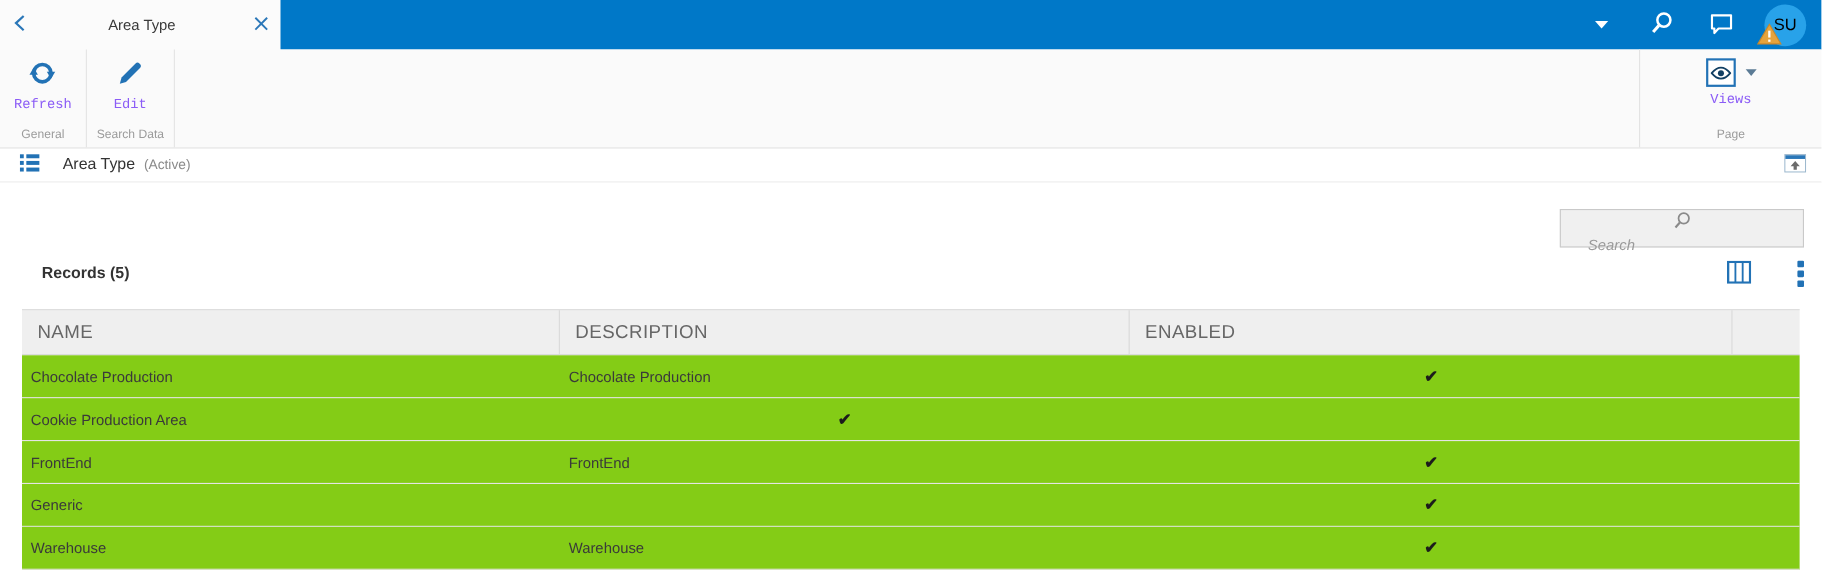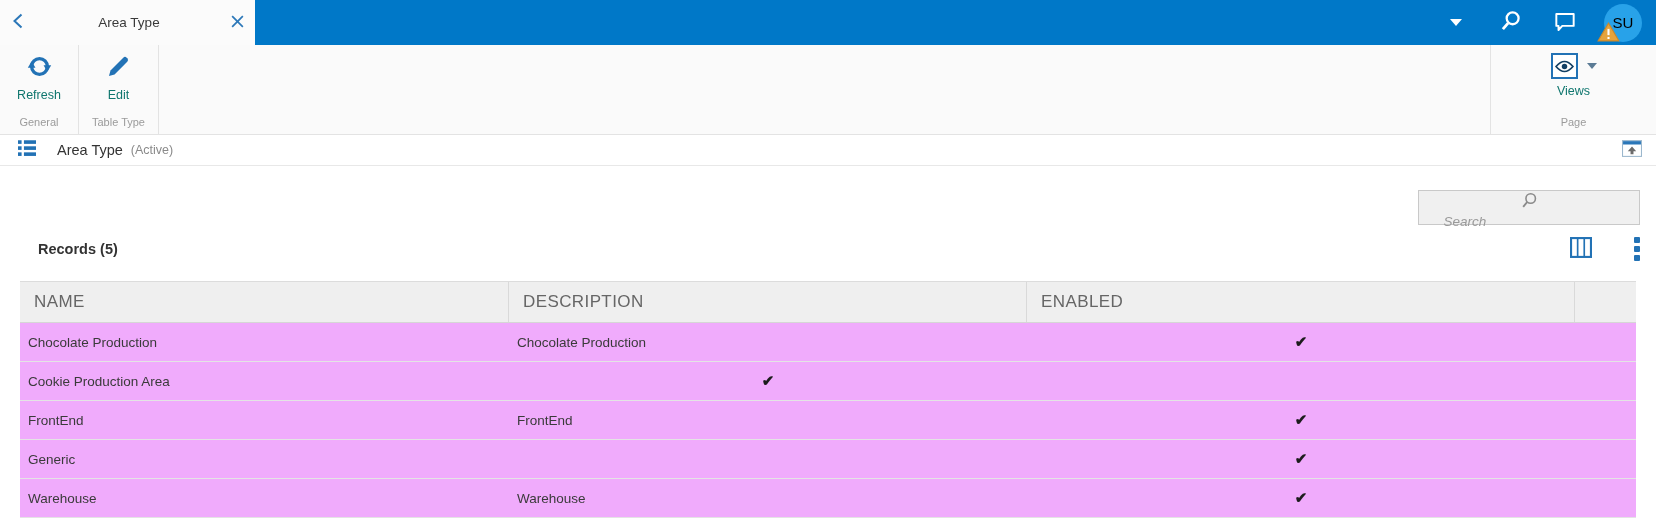--- a/index.html
+++ b/index.html
@@ -30,21 +30,21 @@
   .warn-badge{position:absolute;left:-7px;bottom:-2px;}
 
   
   .ribbon{position:relative;height:90px;background:#fafafa;border-bottom:1px solid var(--border-light);}
   .ribbon-left{display:flex;height:100%;}
   .ribbon-group{display:flex;flex-direction:column;align-items:center;justify-content:flex-start;
     border-right:1px solid var(--border-light);height:100%;padding-top:8px;}
   .rg-general{width:79px;}
   .rg-table{width:80px;}
   .ribbon-btn{display:flex;flex-direction:column;align-items:center;gap:5px;cursor:pointer;background:none;border:none;}
-  .ribbon-btn-label{font-size:12.5px;color:#0f766e;font-family:Liberation Sans, sans-serif;}
+  .ribbon-btn-label{font-size:12.5px;color:#8b5cf6;font-family:Liberation Mono, monospace;}
   .group-label{margin-top:auto;padding-bottom:6px;font-size:11px;color:var(--text-gray);}
   .ribbon-right{position:absolute;right:0;top:0;width:166px;height:100%;
     border-left:1px solid var(--border-light);display:flex;flex-direction:column;align-items:center;padding-top:8px;}
   .views-row{display:flex;align-items:center;gap:9px;cursor:pointer;background:none;border:none;}
   .views-eye{width:27px;height:26px;border:2px solid var(--icon-blue);background:#fff;
     display:flex;align-items:center;justify-content:center;}
   .caret-gray{width:0;height:0;border-left:5px solid transparent;border-right:5px solid transparent;border-top:6px solid #5b7b95;}
 
   
   .title-row{height:31px;display:flex;align-items:center;border-bottom:1px solid #e8e8e8;
@@ -69,21 +69,21 @@
   .kebab-btn{margin-right:32px;display:flex;flex-direction:column;gap:3px;}
   .kebab-dot{width:6px;height:6px;background:var(--icon-blue);border-radius:1px;}
 
   .tablegrid{position:absolute;top:115px;left:20px;width:1616px;}
   .thead{display:grid;grid-template-columns:489px 518px 548px 61px;height:42px;
     background:#efefef;border-top:1px solid #dcdcdc;border-bottom:1px solid #d6d6d6;}
   .thcell{display:flex;align-items:center;padding-left:14px;font-size:17px;color:#666;
     letter-spacing:.4px;border-right:1px solid #d9d9d9;}
   .thcell:last-child{border-right:none;}
   .trow{display:grid;grid-template-columns:489px 518px 548px 61px;height:39px;
-    border-bottom:1px solid #e4e4e4;background:#f0abfc;cursor:pointer;}
+    border-bottom:1px solid #e4e4e4;background:#84cc16;cursor:pointer;}
   .tcell{display:flex;align-items:center;padding-left:8px;font-size:13.5px;color:var(--text-dark);}
   .tcell.center{justify-content:center;padding-left:0;}
   .check{font-size:15px;font-weight:900;color:#1c1c1c;}
 </style>
 </head>
 <body>
 
 <div class="app">
 
   <div class="topbar">
@@ -155,21 +155,21 @@
       </div>
       <div class="ribbon-group rg-table">
         <button class="ribbon-btn">
           <span>
             <svg width="27" height="27" viewBox="0 0 24 24">
               <path d="M3.5 20.5 l1.4 -5 L16.2 4.2 a2.2 2.2 0 0 1 3.1 0 l0.5 0.5 a2.2 2.2 0 0 1 0 3.1 L8.5 19.1 Z" fill="#2272b5"></path>
             </svg>
           </span>
           <span class="ribbon-btn-label">Edit</span>
         </button>
-        <span class="group-label">Table Type</span>
+        <span class="group-label">Search Data</span>
       </div>
     </div>
     <div class="ribbon-right">
       <button class="ribbon-btn">
         <span class="views-row">
           <span class="views-eye">
             <svg width="19" height="13" viewBox="0 0 18 12">
               <path d="M1 6 Q9 -3.5 17 6 Q9 15.5 1 6 Z" fill="none" stroke="#123f63" stroke-width="1.6"></path>
               <circle cx="9" cy="6" r="2.6" fill="#123f63"></circle>
             </svg>

